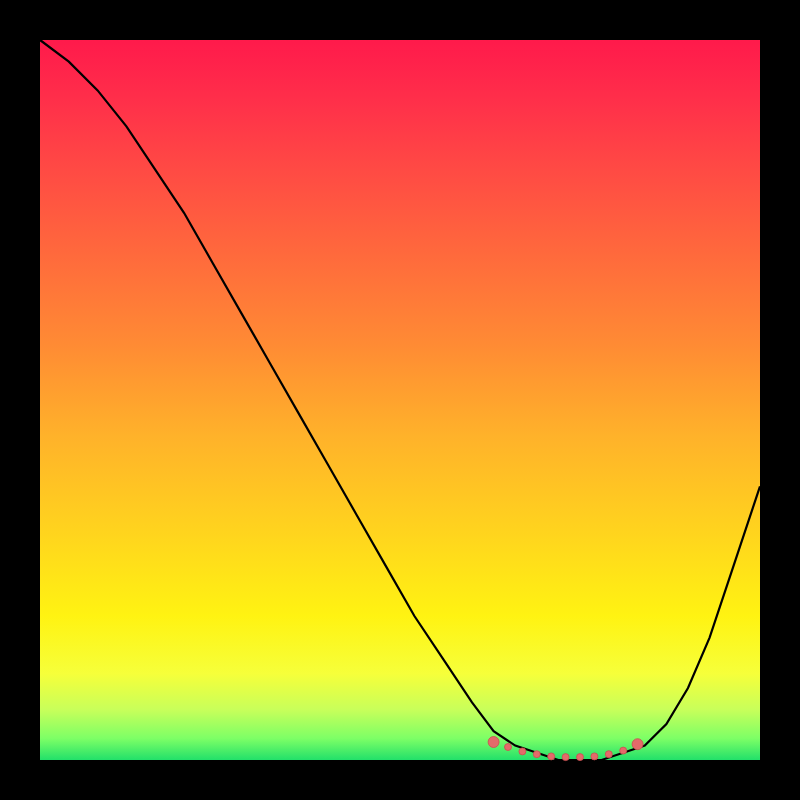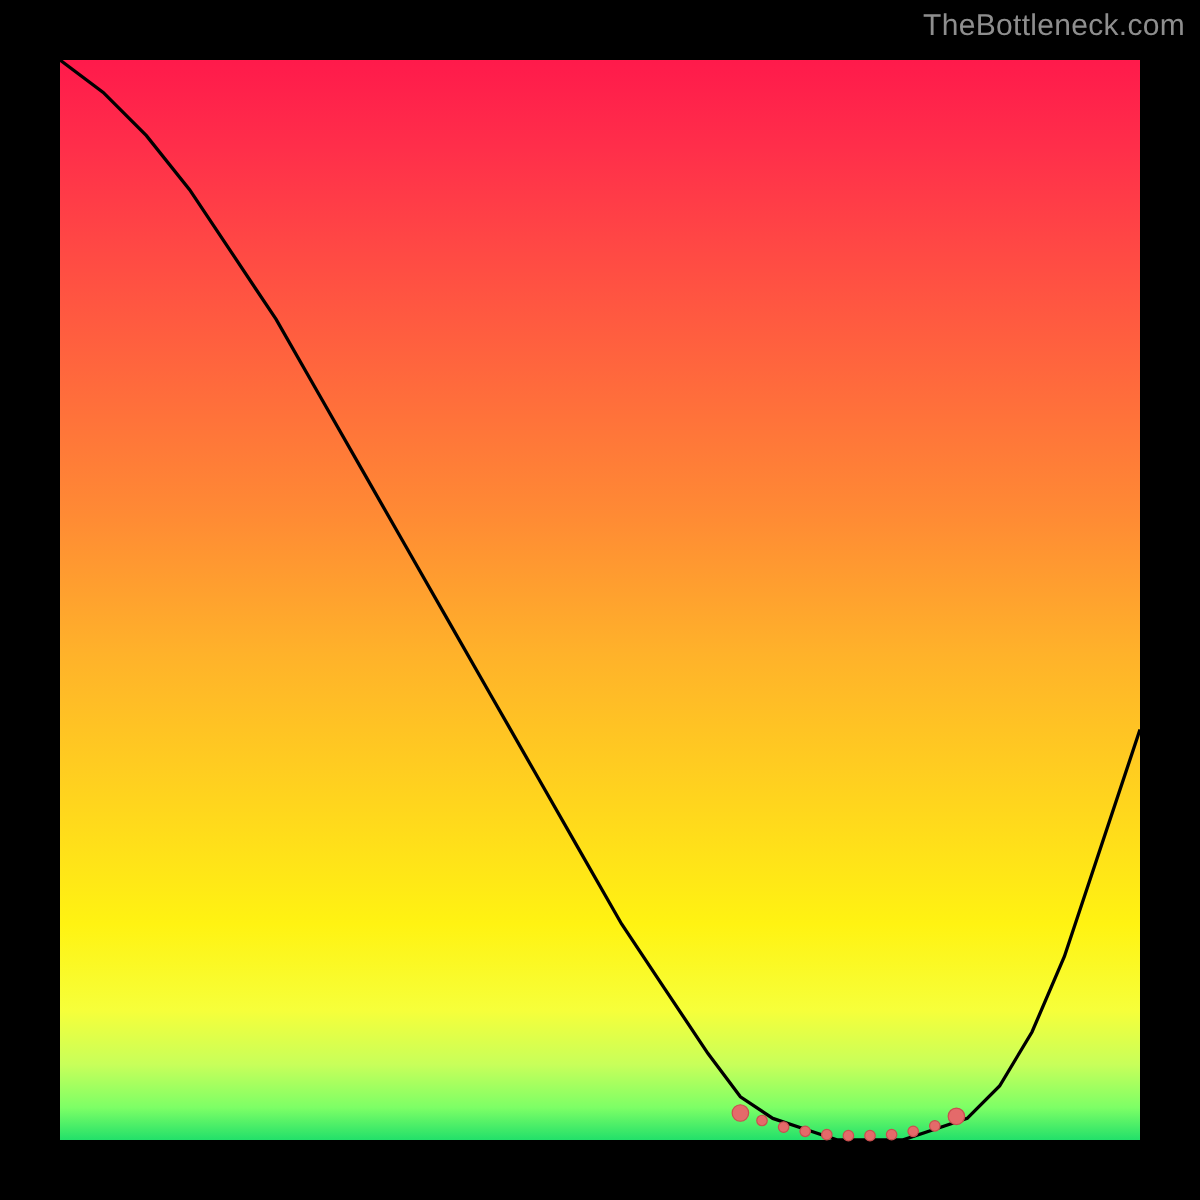--- a/index.html
+++ b/index.html
@@ -50,21 +50,20 @@
     color: #8e8e8e;
     font-size: 20px;
     letter-spacing: 0.2px;
     user-select: none;
   }
 </style>
 </head>
 <body>
 
 <div class="frame">
-  <div class="watermark">TheBottleneck.com</div>
 
   <div class="plot">
     <svg class="curve" viewBox="0 0 720 720" preserveAspectRatio="none">
       <path id="curve-path" fill="none" stroke="#000000" stroke-width="2.2" d="M0.0 0.0 L28.8 21.6 L57.6 50.4 L86.4 86.4 L115.2 129.6 L144.0 172.8 L172.8 223.2 L201.6 273.6 L230.4 324.0 L259.2 374.4 L288.0 424.8 L316.8 475.2 L345.6 525.6 L374.4 576.0 L403.2 619.2 L432.0 662.4 L453.6 691.2 L475.2 705.6 L496.8 712.8 L518.4 720.0 L540.0 720.0 L561.6 720.0 L583.2 712.8 L604.8 705.6 L626.4 684.0 L648.0 648.0 L669.6 597.6 L691.2 532.8 L720.0 446.4"></path>
       <g id="markers">
           <circle cx="453.6" cy="702.0" r="5.5" fill="#e46a6a" stroke="#c94f4f" stroke-width="0.8"></circle>
           <circle cx="468.0" cy="707.0" r="3.5" fill="#e46a6a" stroke="#c94f4f" stroke-width="0.8"></circle>
           <circle cx="482.4" cy="711.4" r="3.5" fill="#e46a6a" stroke="#c94f4f" stroke-width="0.8"></circle>
           <circle cx="496.8" cy="714.2" r="3.5" fill="#e46a6a" stroke="#c94f4f" stroke-width="0.8"></circle>
           <circle cx="511.2" cy="716.4" r="3.5" fill="#e46a6a" stroke="#c94f4f" stroke-width="0.8"></circle>

